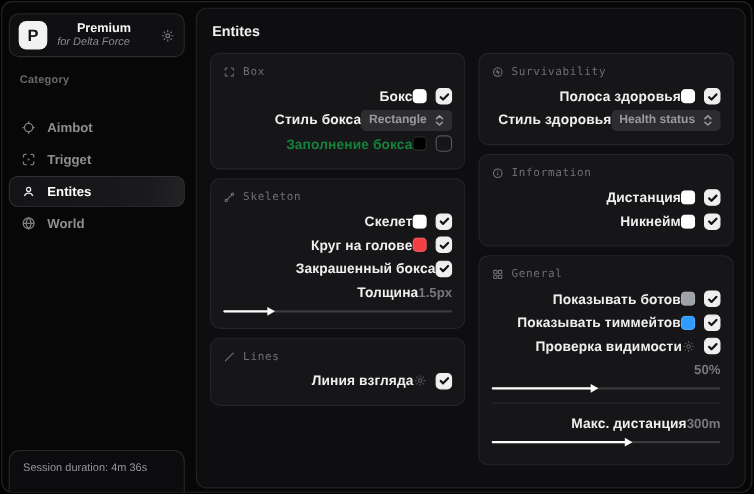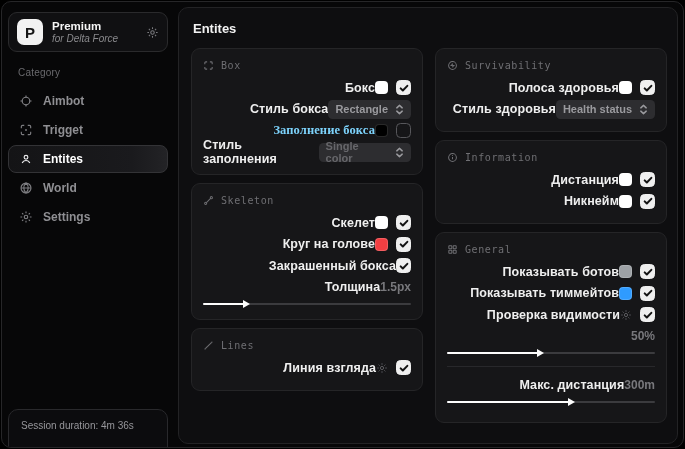--- a/index.html
+++ b/index.html
@@ -9,24 +9,24 @@
   .window{position:relative;width:683px;height:447px;margin:1px;background:#070708;
     border:1px solid #262628;border-radius:10px;overflow:hidden;}
 
   
   .sidebar{position:absolute;left:0;top:0;width:172px;height:100%;padding:10px 6px 0 6px;}
   .brand{display:flex;align-items:center;gap:9px;padding:6px 8px;border:1px solid #2a2a2c;
     border-radius:9px;background:#101012;}
   .brand-logo{width:26px;height:26px;border-radius:7px;background:#f2f2f2;color:#161616;
     display:flex;align-items:center;justify-content:center;font-weight:700;font-size:15px;}
   .brand-text{flex:1;line-height:1.15;}
-  .brand-title{color:#f5f5f5;font-size:11.5px;font-weight:700;}
+  .brand-title{color:#f5f5f5;font-size:11.5px;font-weight:700;text-align:center;}
   .brand-sub{color:#8a8a8d;font-size:10px;font-style:italic;}
   .brand-gear{color:#7a7a7e;display:flex;}
-  .category{color:#6a6a6e;font-size:10px;margin:15px 0 9px 10px;letter-spacing:.2px;}
+  .category{color:#6a6a6e;font-size:10px;margin:15px 0 24px 10px;letter-spacing:.2px;font-weight:bold;}
   .nav{display:flex;flex-direction:column;gap:1px;}
   .nav-item{display:flex;align-items:center;gap:10px;height:28px;padding:0 10px;border-radius:8px;
     color:#8f8f93;font-size:12px;font-weight:600;border:1px solid transparent;cursor:default;}
   .nav-item .nicon{display:flex;color:#7d7d81;}
   .nav-item.active{color:#ffffff;border-color:#333336;
     background:linear-gradient(90deg,#141416 0%,#1a1a1d 78%,#232326 100%);}
   .nav-item.active .nicon{color:#e8e8ea;}
   .session{position:absolute;left:6px;right:6px;bottom:-14px;height:52px;border:1px solid #29292c;
     border-radius:10px;background:#0c0c0e;padding:10px 12px;color:#96969a;font-size:10px;}
 
@@ -38,21 +38,21 @@
   .col{display:flex;flex-direction:column;gap:8px;width:236px;}
 
   .card{background:#161618;border:1px solid #252527;border-radius:9px;padding:9px 11px 11px 11px;}
   .card-head{display:flex;align-items:center;gap:7px;color:#6f6f73;
     font-family:"DejaVu Sans Mono","Liberation Mono",monospace;font-size:10px;letter-spacing:.6px;
     margin:2px 0 6px 0;}
   .card-head .hicon{display:flex;color:#6f6f73;}
 
   .row{display:flex;align-items:center;justify-content:flex-end;height:21.5px;}
   .row-label{color:#efefef;font-size:12.5px;font-weight:600;letter-spacing:.1px;}
-  .row-label.muted{color:#7dd3fc;font-family:Liberation Serif, serif;}
+  .row-label.muted{color:#15803d;}
   .row-value{color:#78787c;font-size:12px;font-weight:600;}
   .controls{display:flex;align-items:center;gap:8px;}
 
   .swatch{width:13px;height:13px;border-radius:4px;border:1px solid rgba(255,255,255,.16);display:inline-block;}
   .checkbox{width:15px;height:15px;border-radius:4.5px;border:1.5px solid #57575b;
     display:flex;align-items:center;justify-content:center;background:transparent;}
   .checkbox .check{display:none;}
   .checkbox.checked{background:#efefef;border-color:#efefef;}
   .checkbox.checked .check{display:block;}
   .mini-gear{display:flex;color:#5c5c60;}
@@ -122,29 +122,20 @@
       </div>
       <div class="nav-item">
         <span class="nicon">
           <svg width="14" height="14" viewBox="0 0 24 24" fill="none" stroke="currentColor" stroke-width="2">
               <circle cx="12" cy="12" r="8.5"></circle>
               <path d="M3.5 12h17M12 3.5c2.6 2.3 3.8 5.2 3.8 8.5s-1.2 6.2-3.8 8.5c-2.6-2.3-3.8-5.2-3.8-8.5s1.2-6.2 3.8-8.5z"></path>
             </svg>
         </span>
         <span>World</span>
       </div>
-      <div class="nav-item">
-        <span class="nicon">
-          <svg width="14" height="14" viewBox="0 0 24 24" fill="none" stroke="currentColor" stroke-width="2">
-              <circle cx="12" cy="12" r="3"></circle>
-              <path d="M12 2.5v3M12 18.5v3M2.5 12h3M18.5 12h3M5.3 5.3l2.1 2.1M16.6 16.6l2.1 2.1M18.7 5.3l-2.1 2.1M7.4 16.6l-2.1 2.1"></path>
-            </svg>
-        </span>
-        <span>Settings</span>
-      </div>
     </div>
 
     <div class="session">
       <span>Session duration: 4m 36s</span>
     </div>
   </div>
 
   <div class="main">
     <div class="page-title">Entites</div>
 
@@ -183,31 +174,20 @@
                 </span>
             </span>
           </div>
           <div class="row">
             <span class="row-label muted">Заполнение бокса</span>
             <span class="controls">
               <span class="swatch" style="background-color: rgb(0, 0, 0);"></span>
               <span class="checkbox"></span>
             </span>
           </div>
-          <div class="row">
-            <span class="row-label">Стиль заполнения</span>
-            <span class="dropdown dim">
-              <span>Single color</span>
-              <span class="ufold">
-                  <svg width="9" height="11" viewBox="0 0 10 12" fill="none" stroke="currentColor" stroke-width="1.6" stroke-linecap="round" stroke-linejoin="round">
-                    <path d="M2 4.2L5 1.4l3 2.8M2 7.8l3 2.8 3-2.8"></path>
-                  </svg>
-                </span>
-            </span>
-          </div>
         </div>
 
         <div class="card">
           <div class="card-head">
             <span class="hicon">
               <svg width="11" height="11" viewBox="0 0 24 24" fill="none" stroke="currentColor" stroke-width="2.2">
                   <path d="M7.5 16.5L16.5 7.5"></path>
                   <circle cx="5.8" cy="18.2" r="2.3"></circle>
                   <circle cx="18.2" cy="5.8" r="2.3"></circle>
                 </svg>

